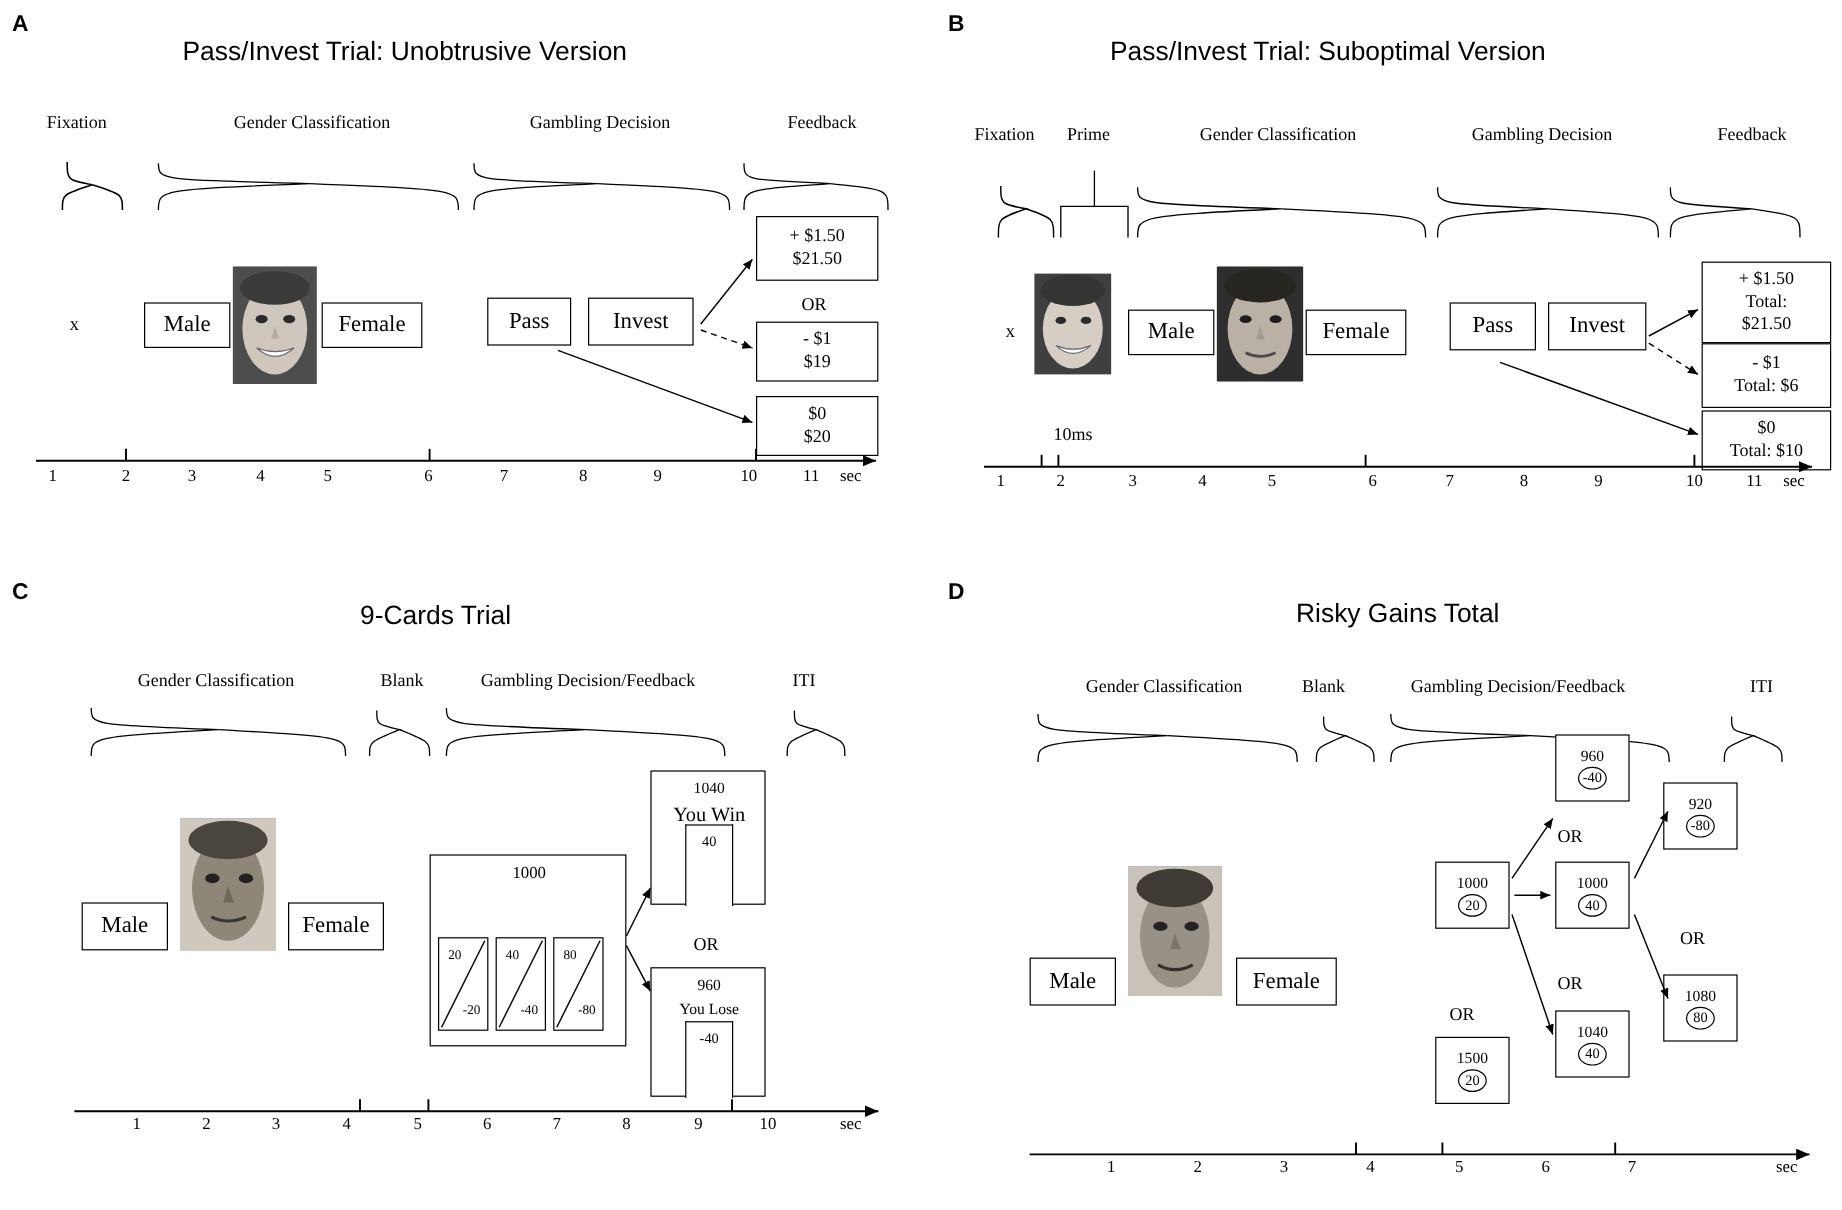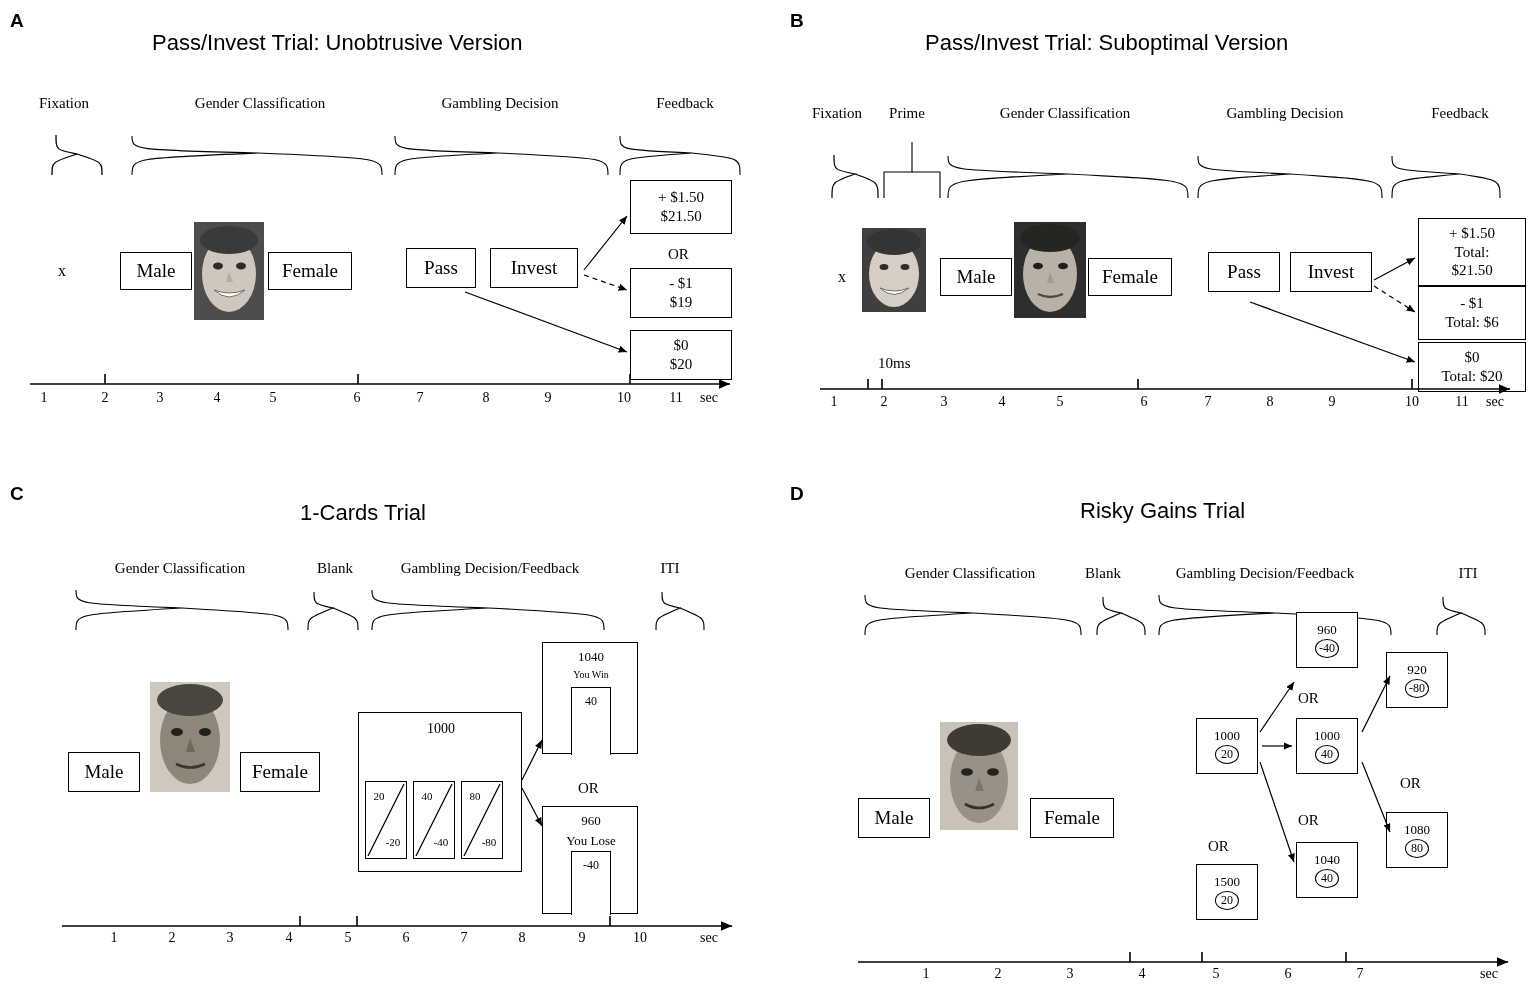--- a/index.html
+++ b/index.html
@@ -176,21 +176,21 @@
   <span>+ $1.50</span>
   <span>Total:</span>
   <span>$21.50</span>
 </div>
 <div class="fbox" style="left:1418px;top:286px;width:108px;height:54px;">
   <span>- $1</span>
   <span>Total: $6</span>
 </div>
 <div class="fbox" style="left:1418px;top:342px;width:108px;height:50px;">
   <span>$0</span>
-  <span>Total: $20</span>
+  <span>Total: $10</span>
 </div>
 
 <div class="brace" style="left:1360px;top:220px;">
   <svg width="200" height="200">
     <line x1="14" y1="60" x2="55" y2="38" stroke="#000" stroke-width="1.2" marker-end="url(#ah)"></line>
     <line x1="14" y1="66" x2="55" y2="92" stroke="#000" stroke-width="1.2" stroke-dasharray="5,4" marker-end="url(#ah)"></line>
     <line x1="-110" y1="82" x2="55" y2="142" stroke="#000" stroke-width="1.2" marker-end="url(#ah)"></line>
   </svg>
 </div>
 
@@ -214,21 +214,21 @@
   <div class="ticklab" style="left:1132px;top:394px;">6</div>
   <div class="ticklab" style="left:1196px;top:394px;">7</div>
   <div class="ticklab" style="left:1258px;top:394px;">8</div>
   <div class="ticklab" style="left:1320px;top:394px;">9</div>
   <div class="ticklab" style="left:1400px;top:394px;">10</div>
   <div class="ticklab" style="left:1450px;top:394px;">11</div>
 </div>
 <div class="secs" style="left:1486px;top:394px;">sec</div>
 
 <div class="plabel" style="left:10px;top:483px;">C</div>
-<div class="ptitle" style="left:300px;top:500px;">1-Cards Trial</div>
+<div class="ptitle" style="left:300px;top:500px;">9-Cards Trial</div>
 
 <div class="stage" style="left:60px;top:560px;width:240px;">Gender Classification</div>
 <div class="stage" style="left:300px;top:560px;width:70px;">Blank</div>
 <div class="stage" style="left:370px;top:560px;width:240px;">Gambling Decision/Feedback</div>
 <div class="stage" style="left:640px;top:560px;width:60px;">ITI</div>
 
 <div class="brace" style="left:60px;top:580px;">
   <svg width="660" height="56">
     <path d="M16,50 C16,34 16,34 122,28 C16,24 16,24 16,10" fill="none" stroke="#000" stroke-width="1.1"></path>
     <path d="M228,50 C228,34 228,34 122,28" fill="none" stroke="#000" stroke-width="1.1"></path>
@@ -275,21 +275,21 @@
     <svg width="40" height="76" style="position:absolute;left:0;top:0;">
         <line x1="2" y1="74" x2="38" y2="2" stroke="#000" stroke-width="1.2"></line>
       </svg>
     <div class="num" style="left:2px;top:8px;width:22px;font-size:11px;">80</div>
     <div class="num" style="left:14px;top:54px;width:26px;font-size:11px;">-80</div>
   </div>
 </div>
 
 <div class="cardbox" style="left:542px;top:642px;width:96px;height:112px;">
   <div class="num" style="left:0;top:6px;width:96px;font-size:13px;">1040</div>
-  <div class="num" style="left:0;top:26px;width:96px;font-size:10px;">You Win</div>
+  <div class="num" style="left:0;top:26px;width:96px;font-size:17px;">You Win</div>
   <div class="cardbox" style="left:28px;top:44px;width:40px;height:68px;border-bottom:none;">
     <div class="num" style="left:0;top:6px;width:38px;font-size:12px;">40</div>
   </div>
 </div>
 <div class="ortxt" style="left:578px;top:780px;">OR</div>
 <div class="cardbox" style="left:542px;top:806px;width:96px;height:108px;">
   <div class="num" style="left:0;top:6px;width:96px;font-size:13px;">960</div>
   <div class="num" style="left:0;top:26px;width:96px;font-size:13px;">You Lose</div>
   <div class="cardbox" style="left:28px;top:44px;width:40px;height:64px;border-bottom:none;">
     <div class="num" style="left:0;top:6px;width:38px;font-size:12px;">-40</div>
@@ -319,21 +319,21 @@
   <div class="ticklab" style="left:336px;top:930px;">5</div>
   <div class="ticklab" style="left:394px;top:930px;">6</div>
   <div class="ticklab" style="left:452px;top:930px;">7</div>
   <div class="ticklab" style="left:510px;top:930px;">8</div>
   <div class="ticklab" style="left:570px;top:930px;">9</div>
   <div class="ticklab" style="left:628px;top:930px;">10</div>
 </div>
 <div class="secs" style="left:700px;top:930px;">sec</div>
 
 <div class="plabel" style="left:790px;top:483px;">D</div>
-<div class="ptitle" style="left:1080px;top:498px;">Risky Gains Trial</div>
+<div class="ptitle" style="left:1080px;top:498px;">Risky Gains Total</div>
 
 <div class="stage" style="left:850px;top:565px;width:240px;">Gender Classification</div>
 <div class="stage" style="left:1068px;top:565px;width:70px;">Blank</div>
 <div class="stage" style="left:1140px;top:565px;width:250px;">Gambling Decision/Feedback</div>
 <div class="stage" style="left:1438px;top:565px;width:60px;">ITI</div>
 
 <div class="brace" style="left:855px;top:585px;">
   <svg width="660" height="56">
     <path d="M10,50 C10,34 10,34 118,28 C10,24 10,24 10,10" fill="none" stroke="#000" stroke-width="1.1"></path>
     <path d="M226,50 C226,34 226,34 118,28" fill="none" stroke="#000" stroke-width="1.1"></path>

